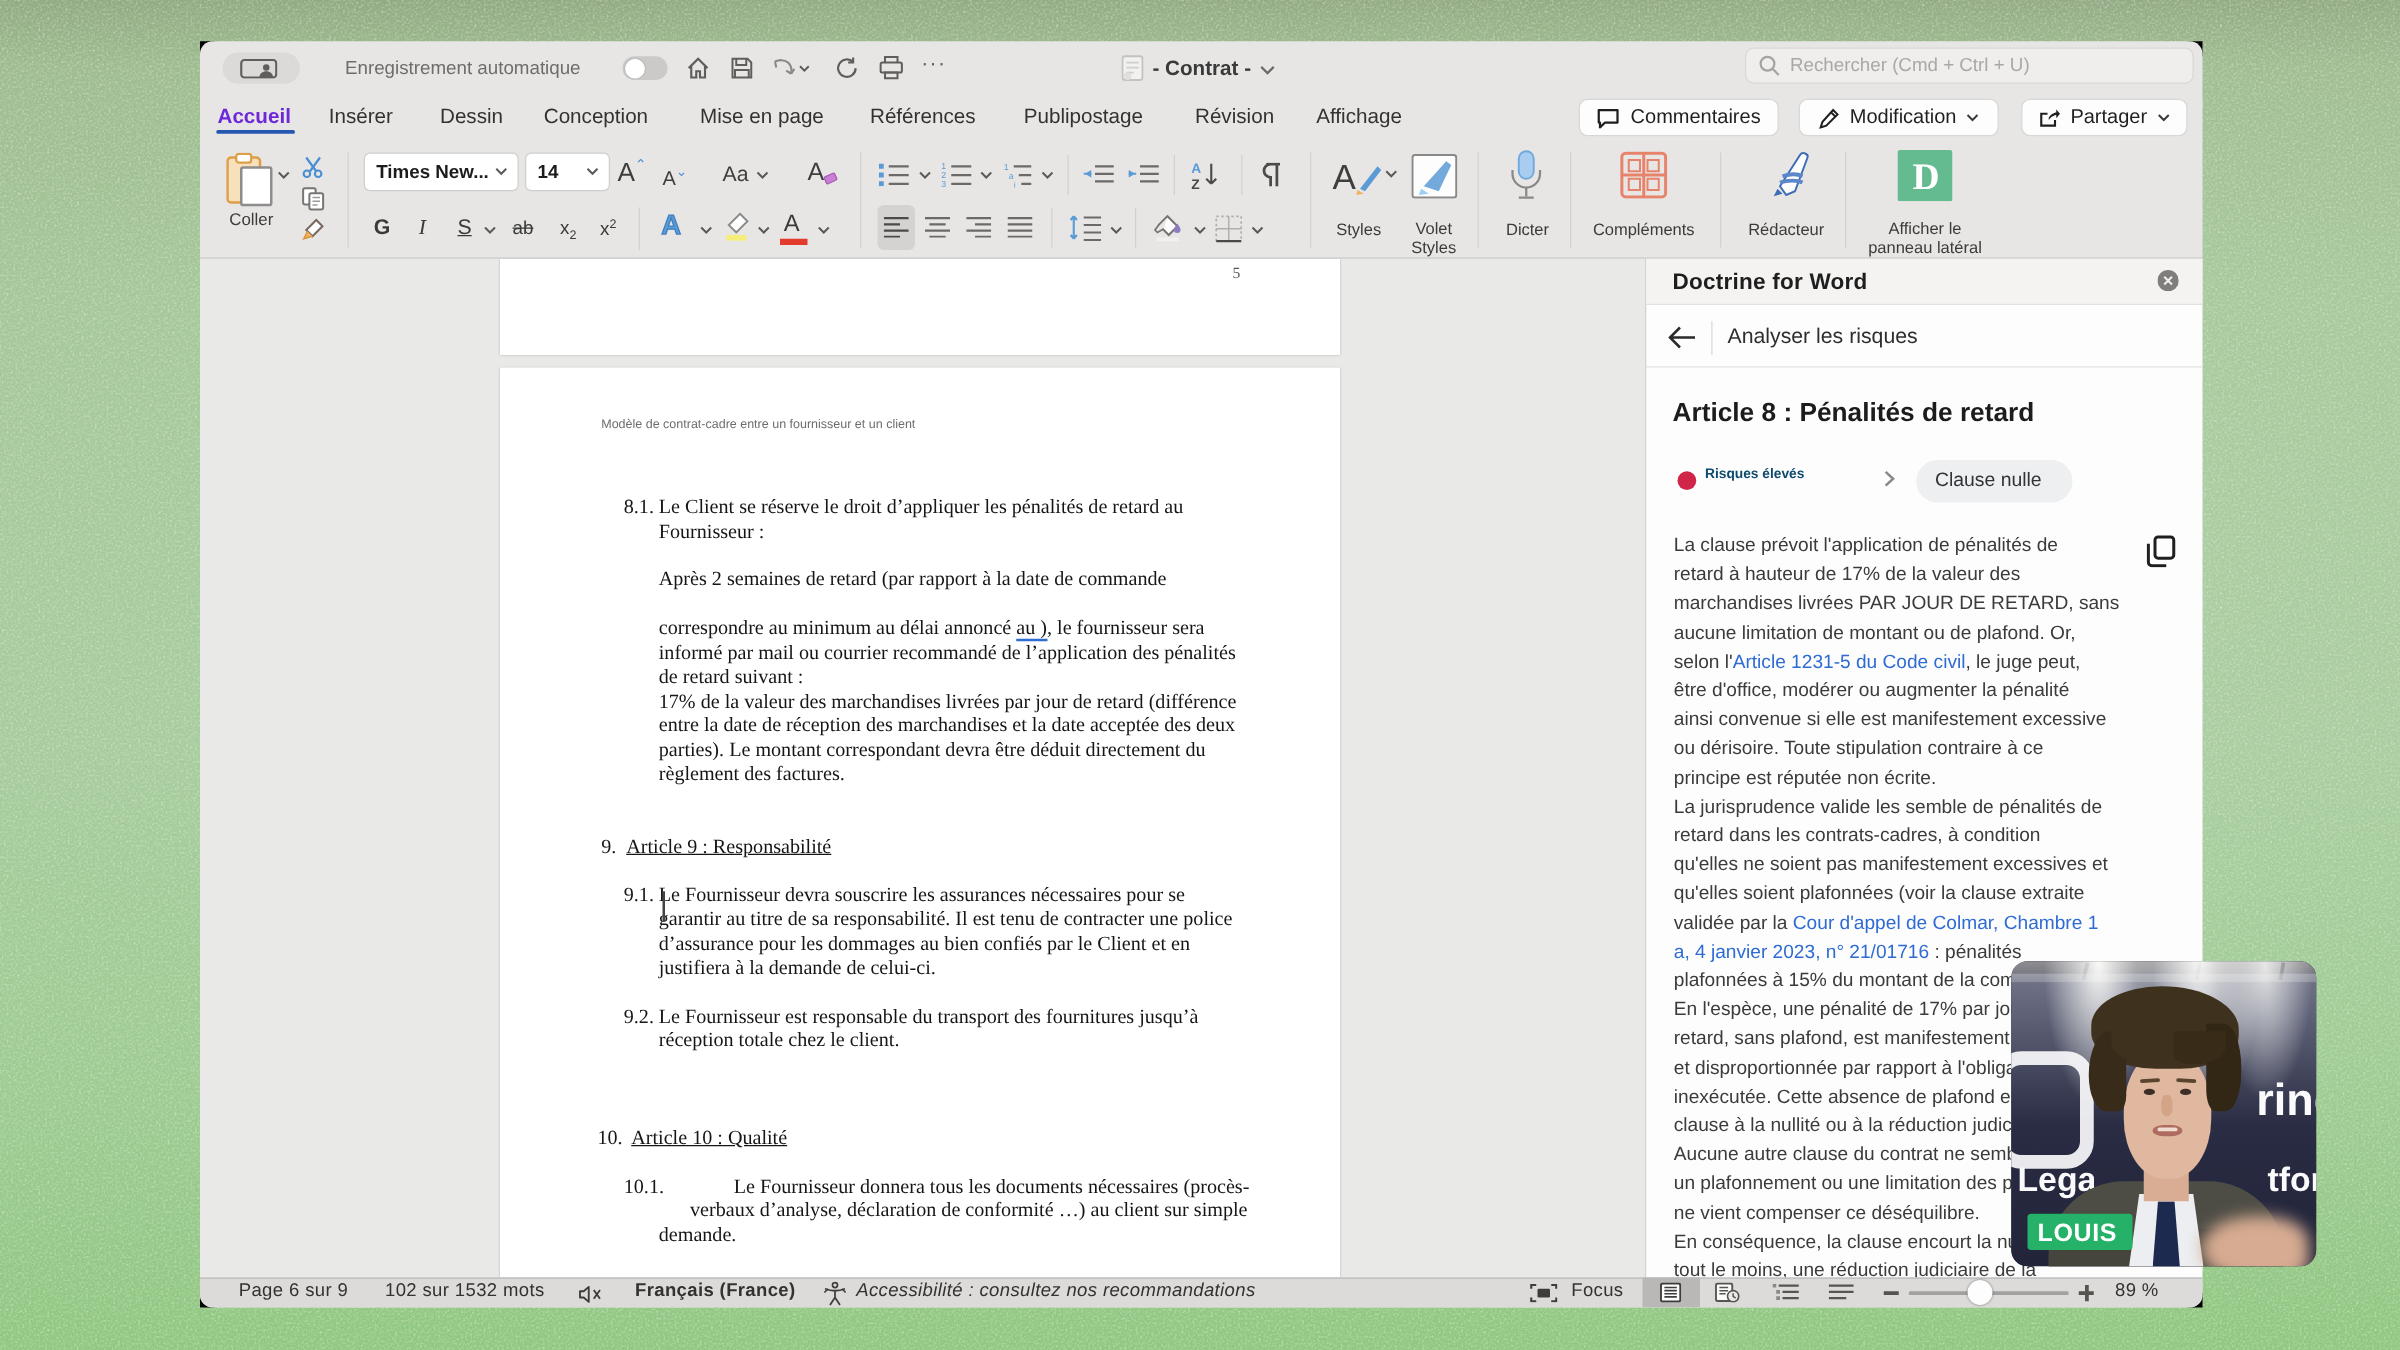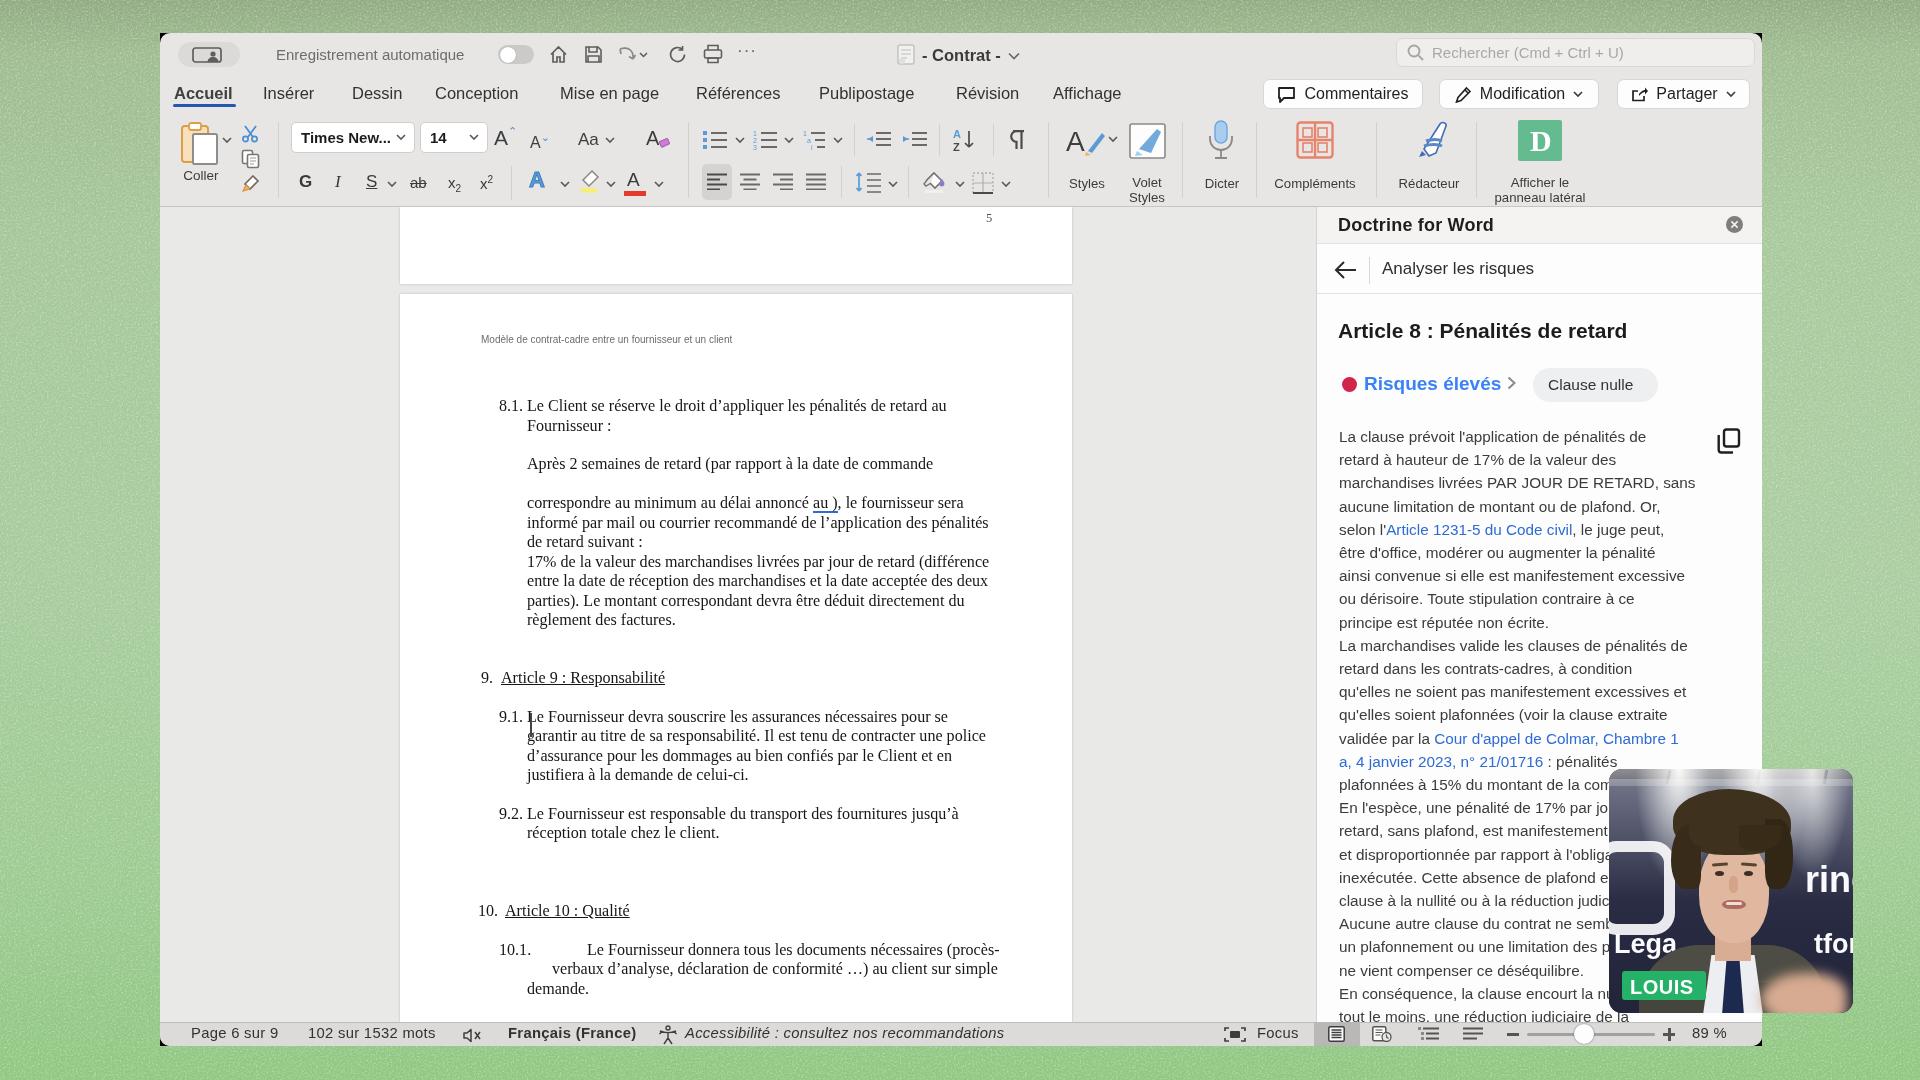--- a/index.html
+++ b/index.html
@@ -8,21 +8,21 @@
   .nw{white-space:nowrap;}
   
   #win{left:160px;top:33px;width:1602px;height:1013px;background:#e7e6e5;border-radius:10px;overflow:hidden;}
   .notch{width:12px;height:12px;background:#000;}
   
   #pill{left:18px;top:9px;width:62px;height:25px;background:#dbdad8;border-radius:13px;}
   .tbtxt{color:#6e6d6c;font-size:15px;}
   .ticon{color:#5c5b5a;}
   
   .tab{font-size:16.5px;color:#333231;font-weight:500;top:51px;}
-  .tabsel{color:#404040;font-weight:700;}
+  .tabsel{color:#6d28d9;font-weight:700;}
   #tabline{left:13px;top:71px;width:63px;height:3px;background:#2457b0;border-radius:2px;}
   .pbtn{top:46px;height:30px;background:#fdfdfd;border:1px solid #d8d7d6;border-radius:7px;display:flex;align-items:center;justify-content:center;font-size:16px;font-weight:500;color:#1f1f1f;box-sizing:border-box;}
   
   .rsep{width:1px;background:#d2d1d0;top:89px;height:76px;}
   .rlabel{font-size:13.2px;color:#3c3b3a;text-align:center;}
   .selbox{font-size:15px;font-weight:700;color:#1c1c1c;background:#fff;border:1px solid #cfcecd;border-radius:5px;box-sizing:border-box;display:flex;align-items:center;}
   
   #docarea{left:0px;top:174px;width:1156px;height:815px;background:#e9e9e8;overflow:hidden;}
   .page{background:#fff;box-shadow:0 0 2px rgba(0,0,0,.22);}
   .dline{position:absolute;white-space:nowrap;font-family:"Liberation Serif",serif;font-size:16.1px;color:#161616;}
@@ -380,40 +380,40 @@
         <path d="M5.4 5.4l6.2 6.2M11.6 5.4l-6.2 6.2" stroke="#f2f1f0" stroke-width="1.6"></path>
       </svg>
     <svg class="abs" style="left:17px;top:54px;" width="22" height="18" viewBox="0 0 22 18">
         <path d="M10 1L2 9l8 8M2.5 9H22" stroke="#2a2a2a" stroke-width="2" fill="none"></path>
       </svg>
     <div class="abs" style="left:52px;top:50px;width:1px;height:27px;background:#d8d7d6;"></div>
     <div class="abs nw" style="left:65px;top:52px;font-size:17px;color:#2e2e2e;">Analyser les risques</div>
     <div class="abs" style="left:0;top:86px;width:446px;height:1px;background:#e3e2e1;"></div>
     <div class="abs nw" style="left:21px;top:112px;font-size:21px;font-weight:700;color:#1c1c1c;">Article 8 : Pénalités de retard</div>
     <div class="abs" style="left:25px;top:170px;width:15px;height:15px;border-radius:50%;background:#d02448;"></div>
-    <div class="abs nw" style="left:47px;top:166px;font-size:19px;font-weight:700;color:#3b82f6;">Risques élevés</div>
+    <div class="abs nw" style="left:47px;top:166px;font-size:11px;font-weight:700;color:#0c4a6e;">Risques élevés</div>
     <svg class="abs" style="left:190px;top:169px;" width="9" height="14" viewBox="0 0 9 14">
         <path d="M1.5 1.5L7.5 7l-6 5.5" stroke="#8a8988" stroke-width="2" fill="none"></path>
       </svg>
     <div class="abs" style="left:216px;top:161px;width:125px;height:34px;background:#edeff1;border-radius:17px;"></div>
     <div class="abs nw" style="left:231px;top:169px;font-size:15.5px;color:#303438;">Clause nulle</div>
     <svg class="abs" style="left:400px;top:221px;" width="24" height="26" viewBox="0 0 24 26">
         <rect x="7" y="1.5" width="15" height="17" rx="2.5" fill="none" stroke="#1f1f1f" stroke-width="2.4"></rect>
         <path d="M16 24.5H4.5A2.8 2.8 0 011.7 21.7V7" fill="none" stroke="#1f1f1f" stroke-width="2.4"></path>
       </svg>
     <div class="sline" style="left:22px;top:221px;">La clause prévoit l'application de pénalités de</div>
     <div class="sline" style="left:22px;top:244px;">retard à hauteur de 17% de la valeur des</div>
     <div class="sline" style="left:22px;top:267px;">marchandises livrées PAR JOUR DE RETARD, sans</div>
     <div class="sline" style="left:22px;top:291px;">aucune limitation de montant ou de plafond. Or,</div>
     <div class="sline" style="left:22px;top:314px;">selon l'<span class="slink">Article 1231-5 du Code civil</span>, le juge peut,</div>
     <div class="sline" style="left:22px;top:337px;">être d'office, modérer ou augmenter la pénalité</div>
     <div class="sline" style="left:22px;top:360px;">ainsi convenue si elle est manifestement excessive</div>
     <div class="sline" style="left:22px;top:383px;">ou dérisoire. Toute stipulation contraire à ce</div>
     <div class="sline" style="left:22px;top:407px;">principe est réputée non écrite.</div>
-    <div class="sline" style="left:22px;top:430px;">La marchandises valide les clauses de pénalités de</div>
+    <div class="sline" style="left:22px;top:430px;">La jurisprudence valide les semble de pénalités de</div>
     <div class="sline" style="left:22px;top:453px;">retard dans les contrats-cadres, à condition</div>
     <div class="sline" style="left:22px;top:476px;">qu'elles ne soient pas manifestement excessives et</div>
     <div class="sline" style="left:22px;top:499px;">qu'elles soient plafonnées (voir la clause extraite</div>
     <div class="sline" style="left:22px;top:523px;">validée par la <span class="slink">Cour d'appel de Colmar, Chambre 1</span></div>
     <div class="sline" style="left:22px;top:546px;"><span class="slink">a, 4 janvier 2023, n° 21/01716</span> : pénalités</div>
     <div class="sline" style="left:22px;top:569px;">plafonnées à 15% du montant de la commande).</div>
     <div class="sline" style="left:22px;top:592px;">En l'espèce, une pénalité de 17% par jour de</div>
     <div class="sline" style="left:22px;top:615px;">retard, sans plafond, est manifestement excessive</div>
     <div class="sline" style="left:22px;top:639px;">et disproportionnée par rapport à l'obligation</div>
     <div class="sline" style="left:22px;top:662px;">inexécutée. Cette absence de plafond expose la</div>

